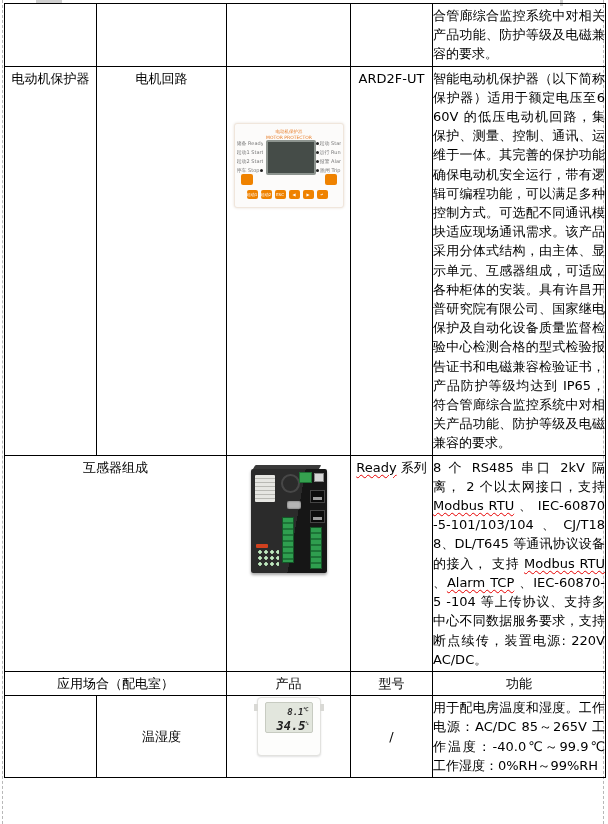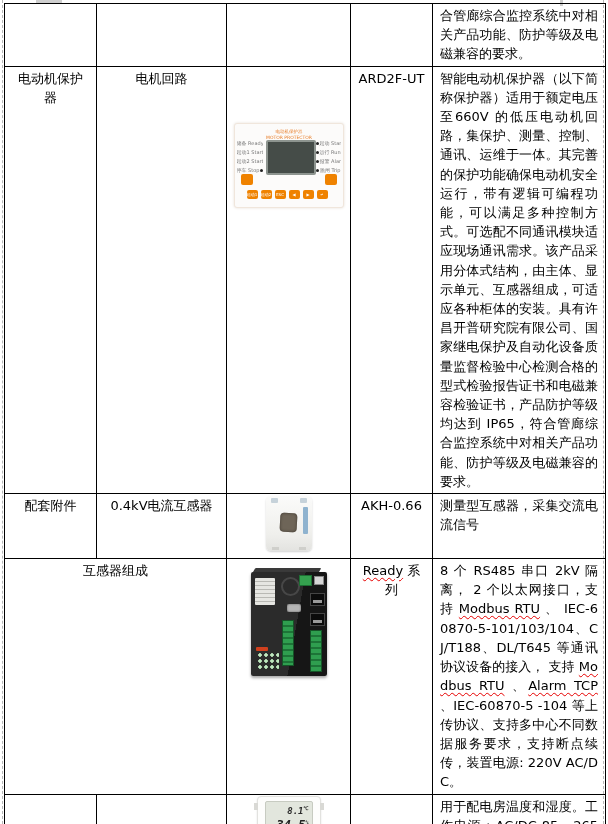--- a/index.html
+++ b/index.html
@@ -10,21 +10,21 @@
   .boundary{position:absolute;top:0;bottom:0;width:0;border-left:1px dashed #b8b8b8;}
   .boundary-l{left:2px;}
   .boundary-r{left:603px;}
   .page-mark{position:absolute;background:#cfcfcf;}
   .mark-tl{left:36px;top:0;width:26px;height:3px;}
   .mark-tr{left:560px;top:0;width:3px;height:6px;}
 
   table.spec{border-collapse:collapse;table-layout:fixed;position:absolute;left:4px;top:3px;width:601px;}
   td{
     border:1.5px solid #000;font-size:13px;line-height:19.2px;
-    vertical-align:top;padding:2px 7px;overflow:hidden;word-break:break-all;
+    vertical-align:top;padding:2px 0;overflow:hidden;word-break:break-all;
   }
   td.center{text-align:center;}
   td.vmid{vertical-align:middle;}
   td.just{text-align:justify;text-justify:inter-character;}
   td.imgcell{text-align:center;padding:0;}
   .squiggle{
     text-decoration:underline;text-decoration-style:wavy;
     text-decoration-color:#e60000;text-decoration-thickness:1px;text-underline-offset:2px;
   }
 
@@ -144,36 +144,20 @@
           <span>◀</span>
           <span>▶</span>
           <span>↵</span>
         </div>
       </div>
     </td>
     <td class="center">ARD2F-UT</td>
     <td class="just">智能电动机保护器（以下简称保护器）适用于额定电压至660V 的低压电动机回路，集保护、测量、控制、通讯、运维于一体。其完善的保护功能确保电动机安全运行，带有逻辑可编程功能，可以满足多种控制方式。可选配不同通讯模块适应现场通讯需求。该产品采用分体式结构，由主体、显示单元、互感器组成，可适应各种柜体的安装。具有许昌开普研究院有限公司、国家继电保护及自动化设备质量监督检验中心检测合格的型式检验报告证书和电磁兼容检验证书，产品防护等级均达到 IP65，符合管廊综合监控系统中对相关产品功能、防护等级及电磁兼容的要求。</td>
   </tr>
 
-  <tr style="height:65px">
-    <td class="center">配套附件</td>
-    <td class="center">0.4kV电流互感器</td>
-    <td class="imgcell">
-      <div class="ct">
-        <span class="ct-tab ct-tab-l"></span>
-        <span class="ct-tab ct-tab-r"></span>
-        <div class="ct-hole"></div>
-        <div class="ct-label"></div>
-        <span class="ct-foot ct-foot-l"></span>
-        <span class="ct-foot ct-foot-r"></span>
-      </div>
-    </td>
-    <td class="center">AKH-0.66</td>
-    <td class="just">测量型互感器，采集交流电流信号</td>
-  </tr>
 
   <tr style="height:198px">
     <td class="center" colspan="2">互感器组成</td>
     <td class="imgcell">
       <div class="gw">
         <div class="gw-top"></div>
         <div class="gw-body"></div>
         <div class="gw-label"></div>
         <div class="gw-logo"></div>
         <div class="gw-conn-top"></div>
@@ -188,20 +172,26 @@
         <div class="gw-term gw-term1"></div>
         <div class="gw-term gw-term2"></div>
         <div class="gw-leds"></div>
         <div class="gw-brand"></div>
       </div>
     </td>
     <td class="center"><span class="squiggle">Ready</span> 系列</td>
     <td class="just">8 个 RS485 串口 2kV 隔离， 2 个以太网接口，支持 <span class="squiggle">Modbus RTU</span> 、 IEC-60870-5-101/103/104、CJ/T188、DL/T645 等通讯协议设备的接入， 支持 <span class="squiggle">Modbus RTU</span> 、<span class="squiggle">Alarm TCP</span> 、IEC-60870-5 -104 等上传协议、支持多中心不同数据服务要求，支持断点续传，装置电源: 220V AC/DC。</td>
   </tr>
 
+  <tr style="height:24px">
+    <td class="center vmid" colspan="2">应用场合（配电室）</td>
+    <td class="center vmid">产品</td>
+    <td class="center vmid">型号</td>
+    <td class="center vmid">功能</td>
+  </tr>
 
   <tr style="height:79px">
     <td></td>
     <td class="center vmid">温湿度</td>
     <td class="imgcell">
       <div class="sn">
         <span class="sn-ear sn-ear1"></span>
 
         <span class="sn-ear sn-ear3"></span>
 

